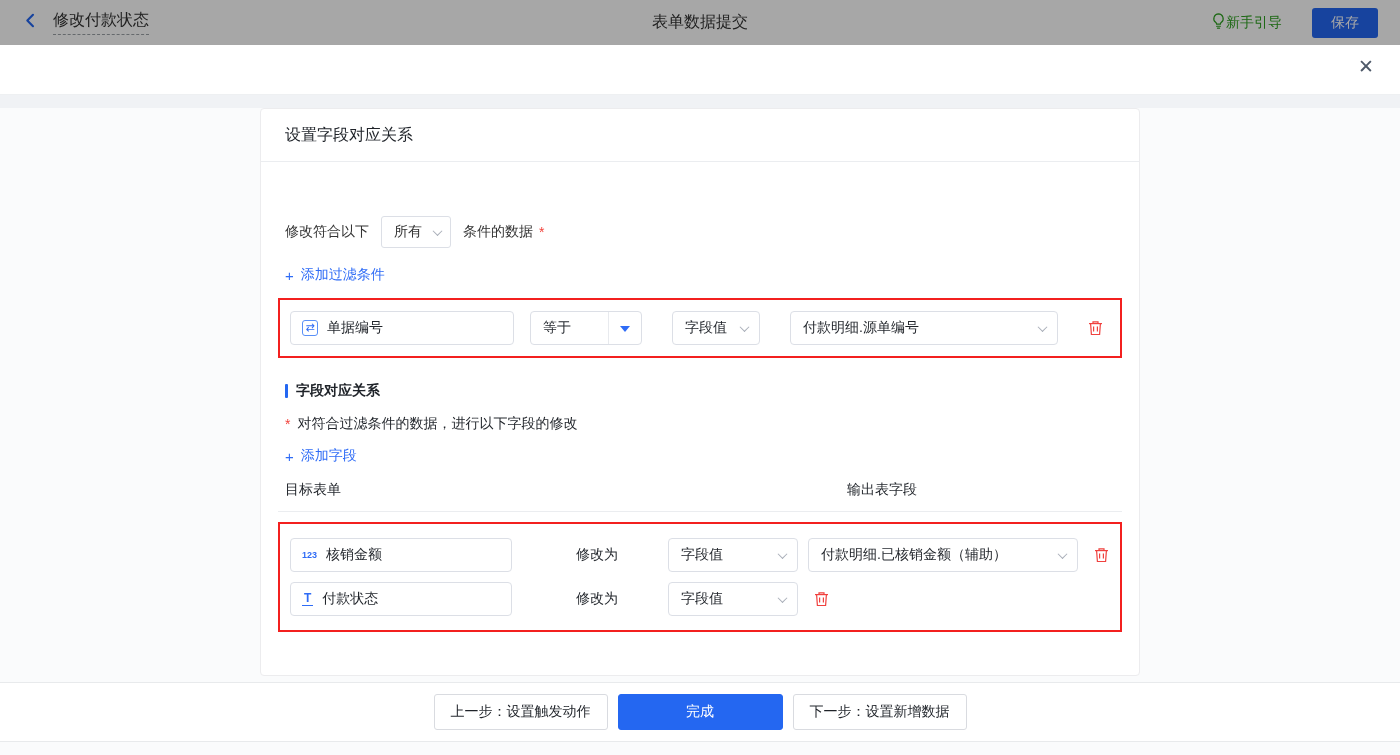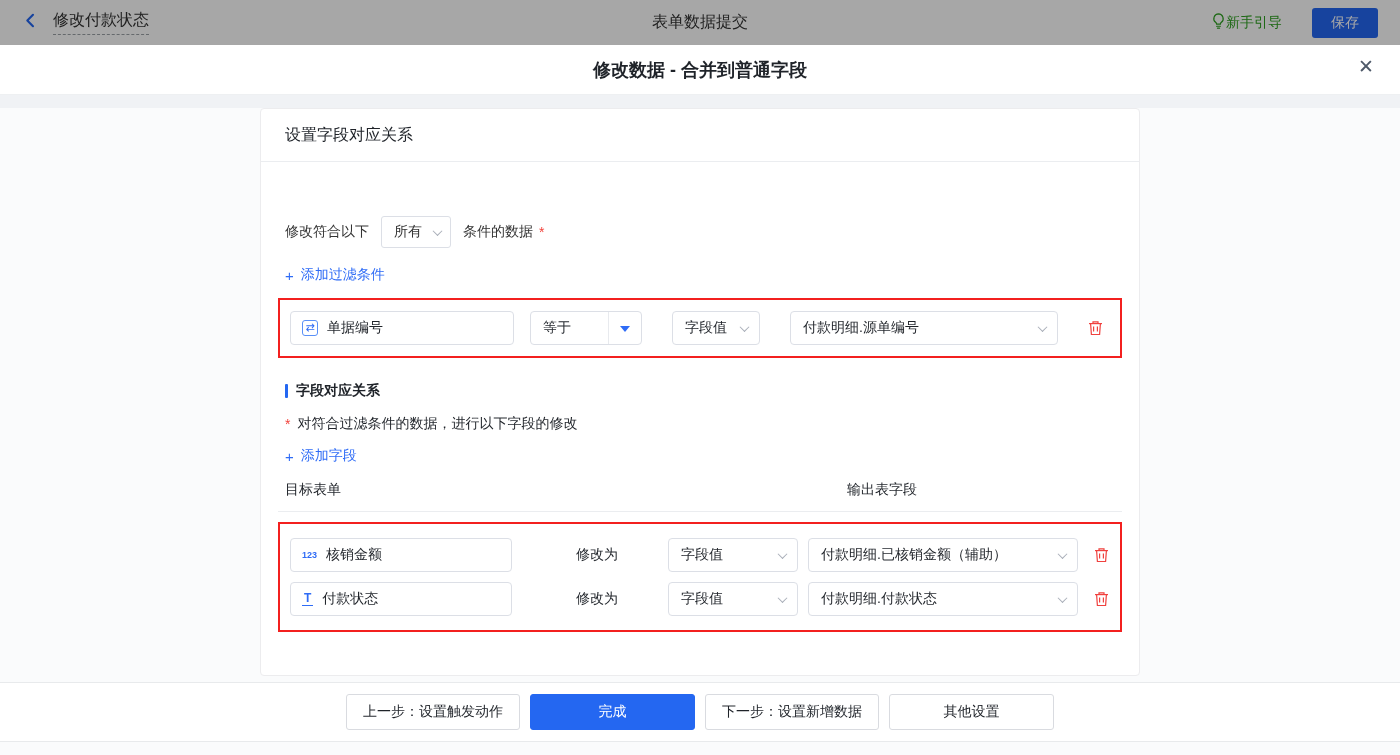--- a/index.html
+++ b/index.html
@@ -102,21 +102,20 @@
             <path d="M6 14.6h4M6.9 16.6h2.2" stroke="#2ea121" stroke-width="1.3" stroke-linecap="round"></path>
           </svg>
       </span>
       <span>新手引导</span>
     </span>
     <button class="save-btn">保存</button>
   </div>
 </div>
 
 <div class="dialog-header">
-  <span class="dialog-title">修改数据 - 合并到普通字段</span>
   <span class="close-btn">✕</span>
 </div>
 
 <div class="dialog-body">
   <div class="card">
     <div class="card-header">设置字段对应关系</div>
     <div class="card-content">
 
 
       <div class="filter-line">
@@ -213,37 +212,32 @@
         <div class="map-row">
           <div class="fieldbox">
             <span class="t-icon">T</span>
             <span>付款状态</span>
           </div>
           <span class="modify-label">修改为</span>
           <div class="sel sel-vtype2">
             <span>字段值</span>
             <span class="caret"></span>
           </div>
-          <div class="sel sel-value2">
-            <span>付款明细.付款状态</span>
-            <span class="caret"></span>
-          </div>
           <span class="trash trash2">
             <svg width="15" height="16" viewBox="0 0 15 16" fill="none" stroke="#f0413e" stroke-width="1.2">
                 <path d="M1 3.6h13"></path>
                 <path d="M5 3.6V1.9h5v1.7"></path>
                 <path d="M2.6 3.6l.8 10.9h8.2l.8-10.9"></path>
                 <path d="M5.6 6.4v5.2M9.4 6.4v5.2"></path>
               </svg>
           </span>
         </div>
 
       </div>
     </div>
   </div>
 
   <div class="footer">
     <button class="f-btn">上一步：设置触发动作</button>
     <button class="f-btn primary">完成</button>
     <button class="f-btn">下一步：设置新增数据</button>
-    <button class="f-btn">其他设置</button>
   </div>
 </div>
 
 </body></html>

